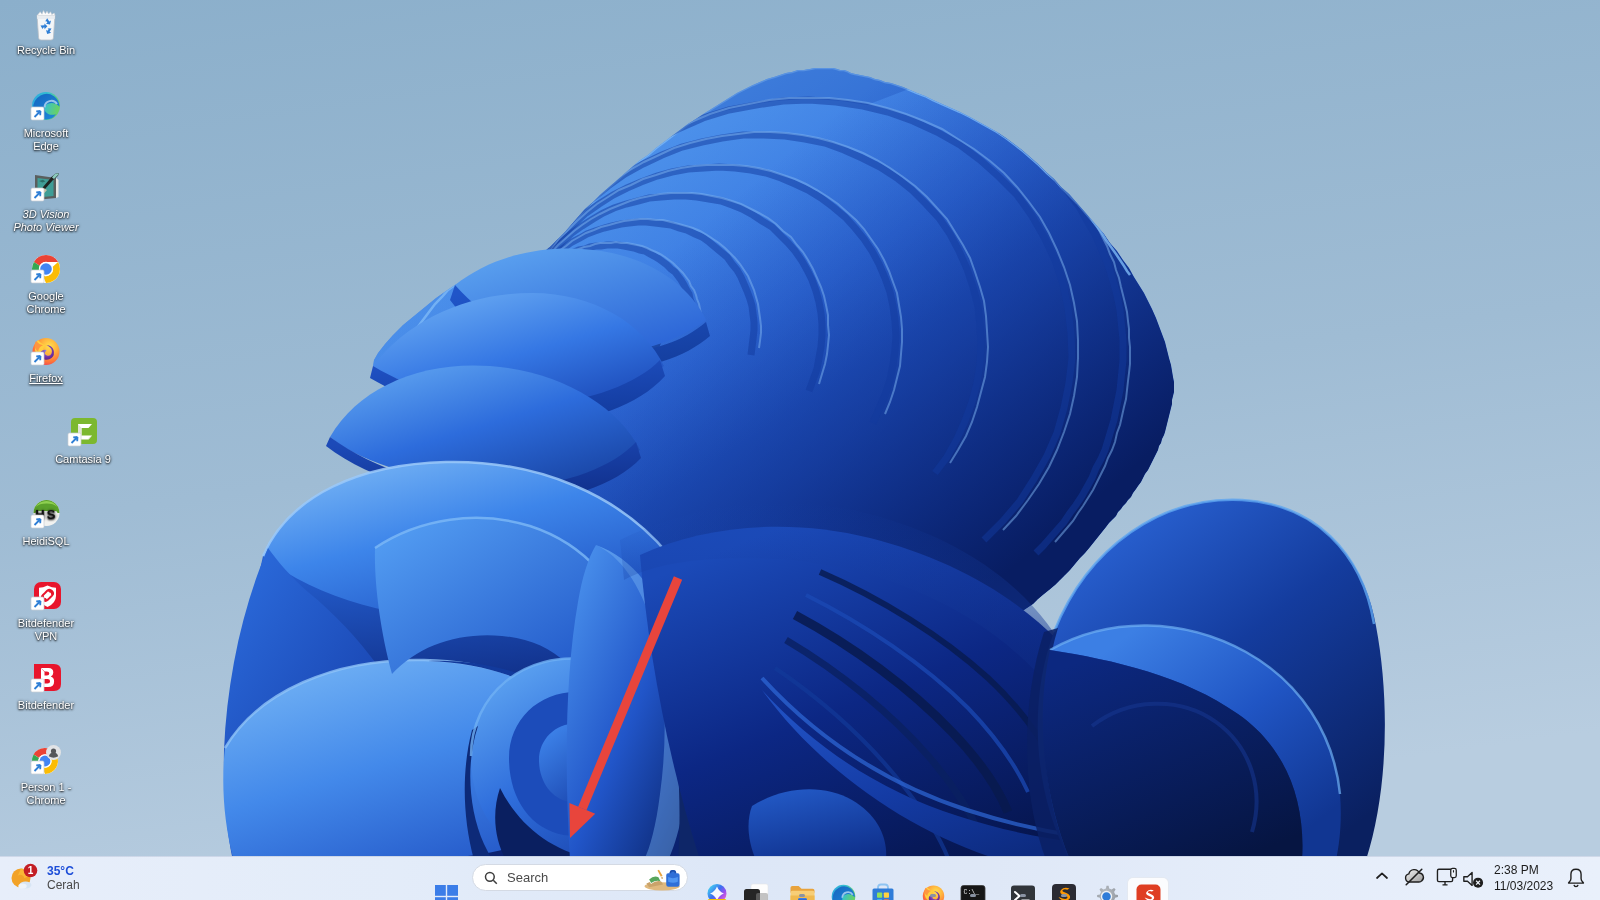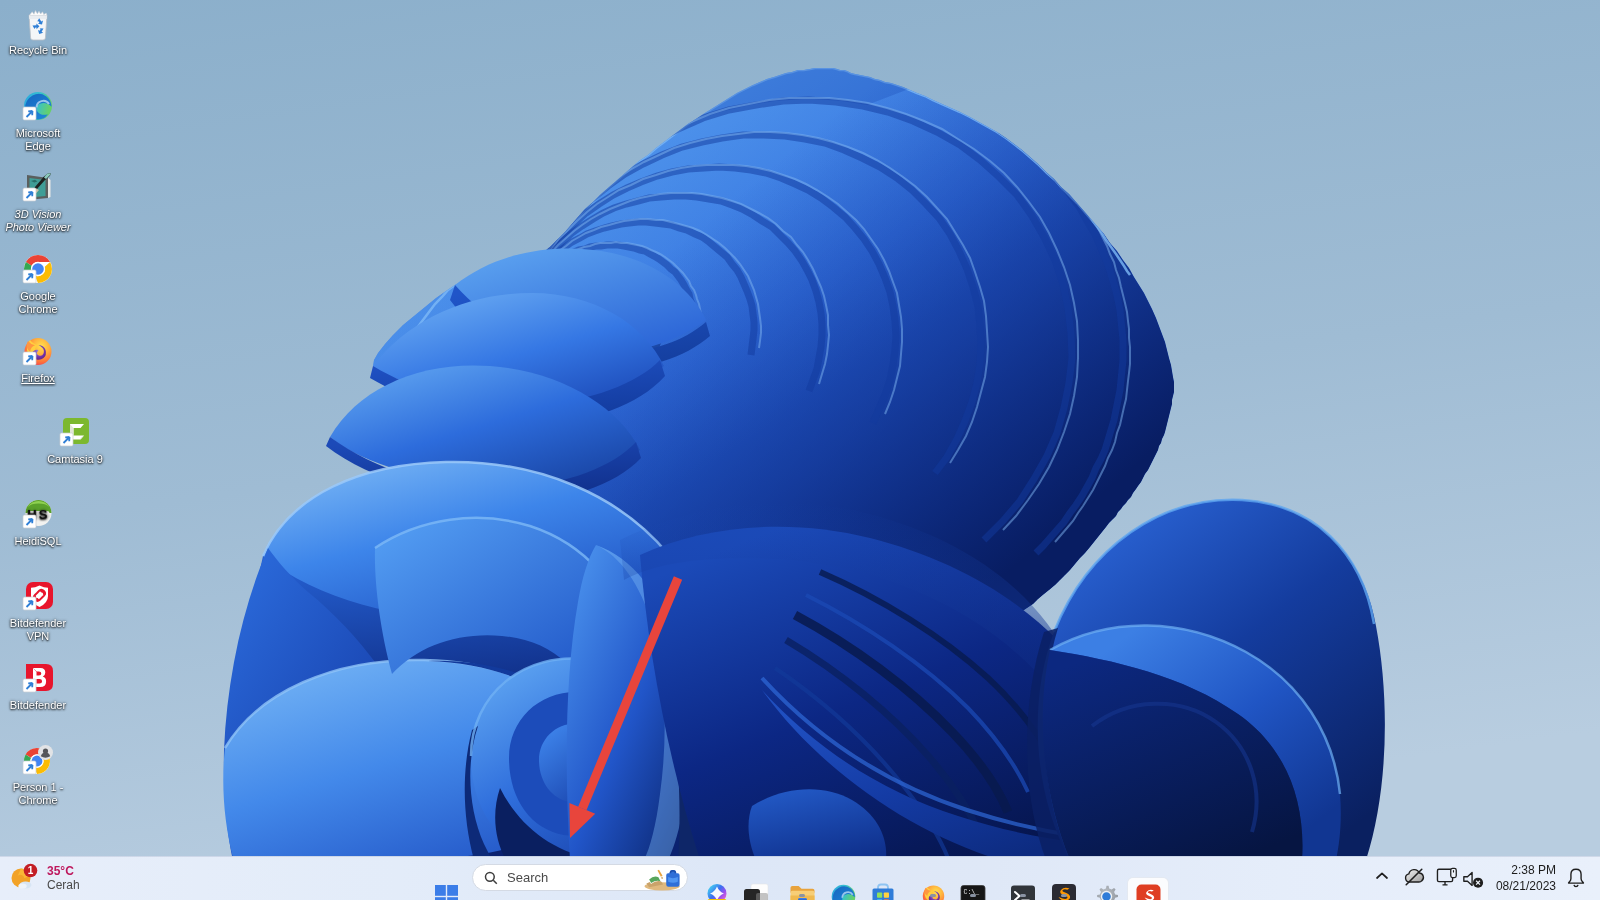--- a/index.html
+++ b/index.html
@@ -1,36 +1,36 @@
 <!DOCTYPE html>
 <html><head>
 <meta charset="utf-8">
 <style>
   html,body{margin:0;padding:0;width:1600px;height:900px;overflow:hidden;
     font-family:"Liberation Sans",sans-serif;}
   #desk{position:relative;width:1600px;height:900px;}
   #wall{position:absolute;left:0;top:0;}
   .ico{position:absolute;width:76px;text-align:center;color:#fff;font-size:11px;line-height:13px;
-    text-shadow:0 1px 2px rgba(0,0,0,.9),0 0 3px rgba(0,0,0,.7);}
+    text-shadow:0 1px 2px rgba(0,0,0,.9),0 0 3px rgba(0,0,0,.7);padding-left:8px;}
   .ico svg{display:block;margin:0 auto 3px auto;}
   
   #bar{position:absolute;left:0;top:856px;width:1600px;height:44px;
     background:linear-gradient(90deg,#e7eefa 0%,#e3ecf9 25%,#dde7f7 45%,#dfe8f7 62%,#e5edfa 80%,#e9f0fb 100%);
     border-top:1px solid rgba(160,175,200,.35);box-sizing:border-box;}
   #wx{position:absolute;left:10px;top:858px;height:40px;display:flex;align-items:center;}
-  #wx .t1{font-size:12px;color:#be185d;font-weight:700;line-height:14px;}
+  #wx .t1{font-size:12px;color:#1d4ed8;font-weight:700;line-height:14px;}
   #wx .t2{font-size:12px;color:#494949;line-height:14px;text-align:right;}
   .tb{position:absolute;top:878px;width:40px;height:36px;display:flex;align-items:center;justify-content:center;border-radius:5px;}
   #search{position:absolute;left:472px;top:864px;width:216px;height:27px;background:#fff;
     border:1px solid #d4dae4;border-radius:14px;display:flex;align-items:center;
     padding:0 1px 0 11px;box-sizing:border-box;}
   #search span{color:#4a4a4a;font-size:13px;margin-left:9px;flex:1;}
   .dot2{position:absolute;top:894px;width:6px;height:3px;border-radius:2px;background:#8a93a3;}
   .trayi{position:absolute;}
-  #clock{position:absolute;left:1494px;top:862px;width:62px;text-align:right;font-size:12px;color:#1b1b1b;line-height:16px;}
+  #clock{position:absolute;left:1494px;top:862px;width:62px;text-align:left;font-size:12px;color:#1b1b1b;line-height:16px;}
 </style>
 </head>
 <body>
 <div id="desk">
   <svg id="wall" width="1600" height="900" viewBox="0 0 1600 900">
     <defs>
       <linearGradient id="bg" x1="0" y1="0" x2="0.25" y2="1">
         <stop offset="0" stop-color="#8bafcb"></stop>
         <stop offset="0.55" stop-color="#9fbcd4"></stop>
         <stop offset="1" stop-color="#b8cde0"></stop>
@@ -607,21 +607,21 @@
   </div>
   <div class="trayi" style="left:1461px;top:868px;">
     <svg width="24" height="22" viewBox="0 0 26 24">
       <path d="M3 9.5 L7 9.5 L12 5 L12 19 L7 14.5 L3 14.5 Z" fill="none" stroke="#1f1f1f" stroke-width="1.5" stroke-linejoin="round"></path>
       <circle cx="18.5" cy="16" r="5.5" fill="#1f1f1f"></circle>
       <path d="M16.4 13.9 l4.2 4.2 M20.6 13.9 l-4.2 4.2" stroke="#eef3fa" stroke-width="1.3"></path>
     </svg>
   </div>
   <div id="clock">
       <div style="font-weight:400;">2:38 PM</div>
-      <div>08/21/2023</div>
+      <div>11/03/2023</div>
     </div>
   <div class="trayi" style="left:1564px;top:866px;">
     <svg width="24" height="24" viewBox="0 0 26 26">
       <path d="M13 3.5 q5.5 0 5.5 5.5 l0 4.5 q0 2 1.5 3.5 l.8 .8 q.7 .7-.3 .7 l-15 0 q-1 0-.3-.7 l.8-.8 q1.5-1.5 1.5-3.5 l0-4.5 q0-5.5 5.5-5.5z" fill="none" stroke="#1f1f1f" stroke-width="1.5"></path>
       <path d="M10.8 20.5 q.4 1.8 2.2 1.8 q1.8 0 2.2-1.8" fill="none" stroke="#1f1f1f" stroke-width="1.5"></path>
     </svg>
   </div>
 </div>
 
 </body></html>

